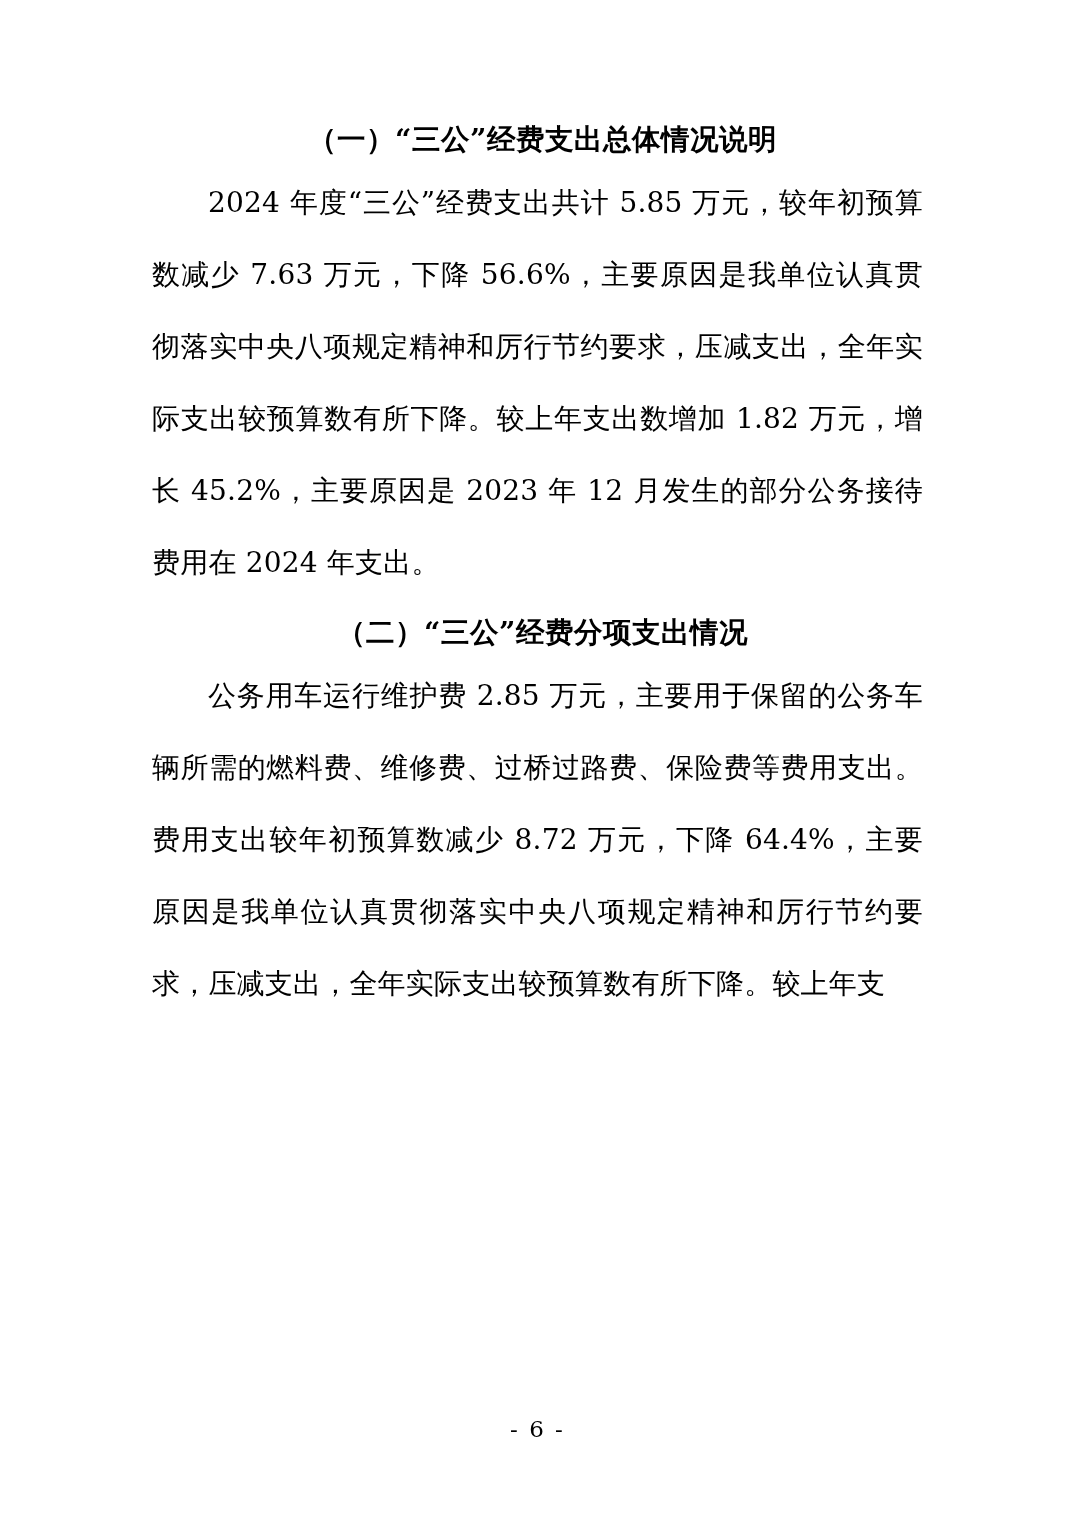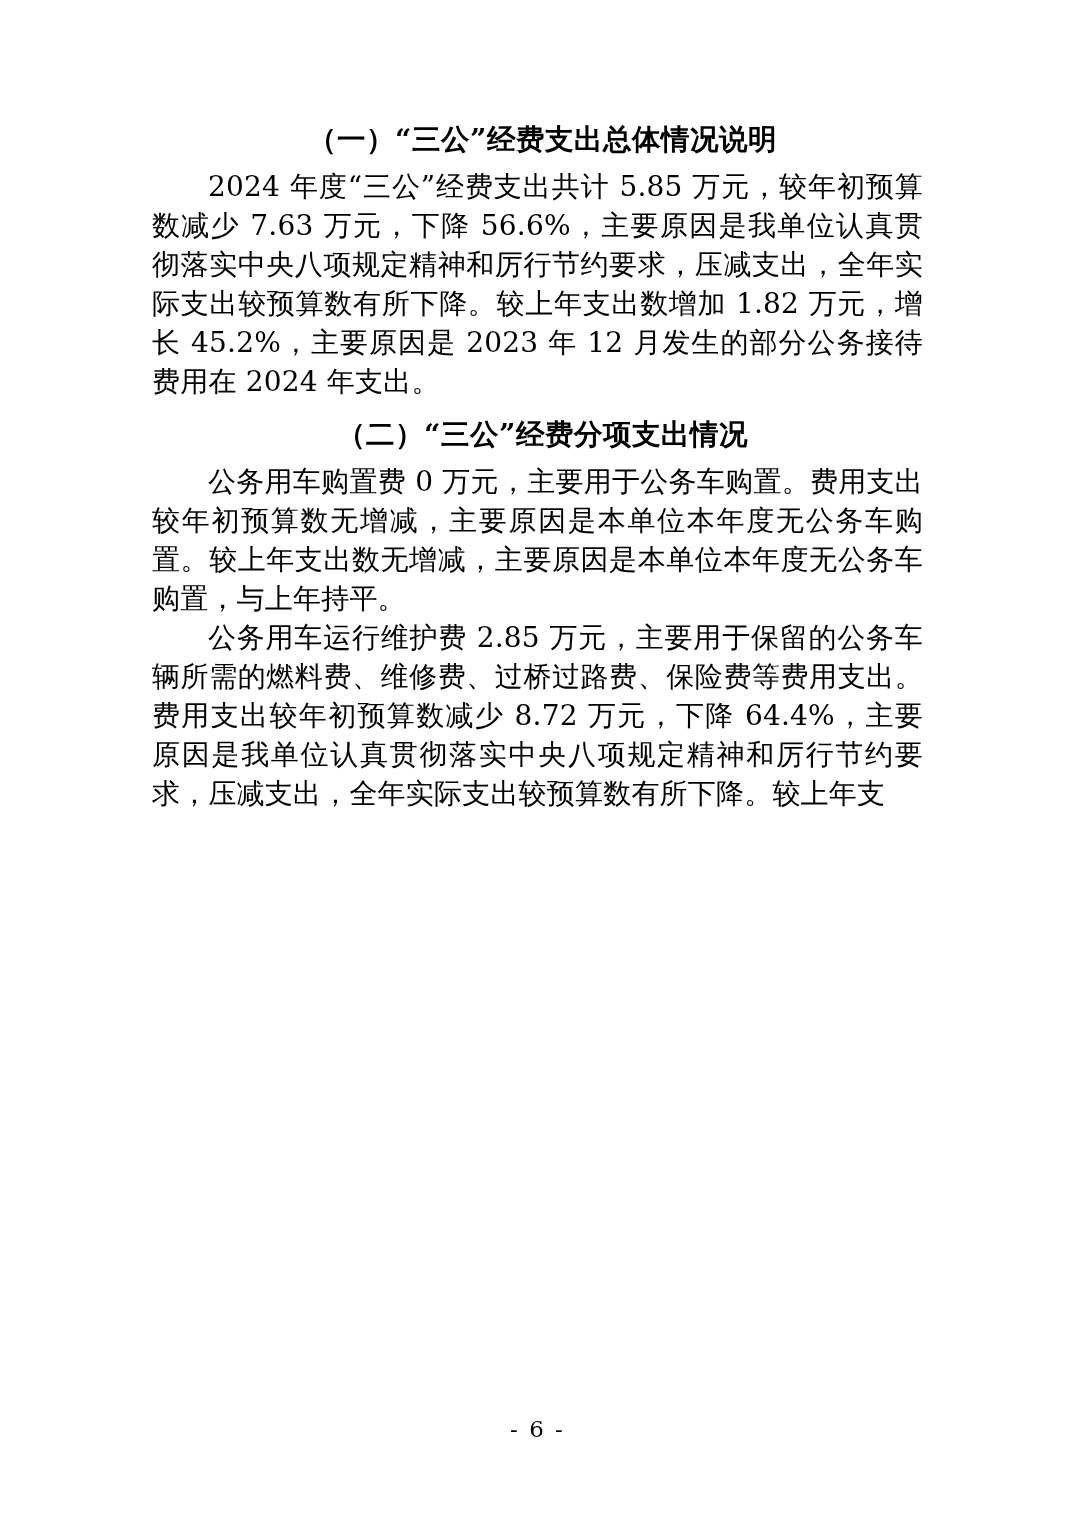--- a/index.html
+++ b/index.html
@@ -29,21 +29,21 @@
     line-height: 1.5;
     letter-spacing: 0.5px;
     text-align: center;
     margin: 0 0 6px 0;
     padding-left: 10px;
     text-indent: 0;
     white-space: nowrap;
   }
   .para {
     font-size: 28px;
-    line-height: 39px;
+    line-height: 72px;
     text-align: justify;
     text-justify: inter-ideograph;
     text-indent: 2em;
     margin: 0;
     letter-spacing: 0.2px;
   }
   .para + .heading {
     margin-top: 12px;
   }
   .heading + .para {
@@ -65,19 +65,18 @@
 
 <div class="page">
 
   <h2 class="heading">（一）“三公”经费支出总体情况说明</h2>
 
   <p class="para">2024 年度“三公”经费支出共计 5.85 万元，较年初预算数减少 7.63 万元，下降 56.6%，主要原因是我单位认真贯彻落实中央八项规定精神和厉行节约要求，压减支出，全年实际支出较预算数有所下降。较上年支出数增加 1.82 万元，增长 45.2%，主要原因是 2023 年 12 月发生的部分公务接待费用在 2024 年支出。</p>
 
   <h2 class="heading">（二）“三公”经费分项支出情况</h2>
 
 
-  <p class="para">公务用车购置费 0 万元，主要用于公务车购置。费用支出较年初预算数无增减，主要原因是本单位本年度无公务车购置。较上年支出数无增减，主要原因是本单位本年度无公务车购置，与上年持平。</p>
 
   <p class="para">公务用车运行维护费 2.85 万元，主要用于保留的公务车辆所需的燃料费、维修费、过桥过路费、保险费等费用支出。费用支出较年初预算数减少 8.72 万元，下降 64.4%，主要原因是我单位认真贯彻落实中央八项规定精神和厉行节约要求，压减支出，全年实际支出较预算数有所下降。较上年支</p>
 
   <div class="footer">- 6 -</div>
 
 </div>
 
 </body></html>

